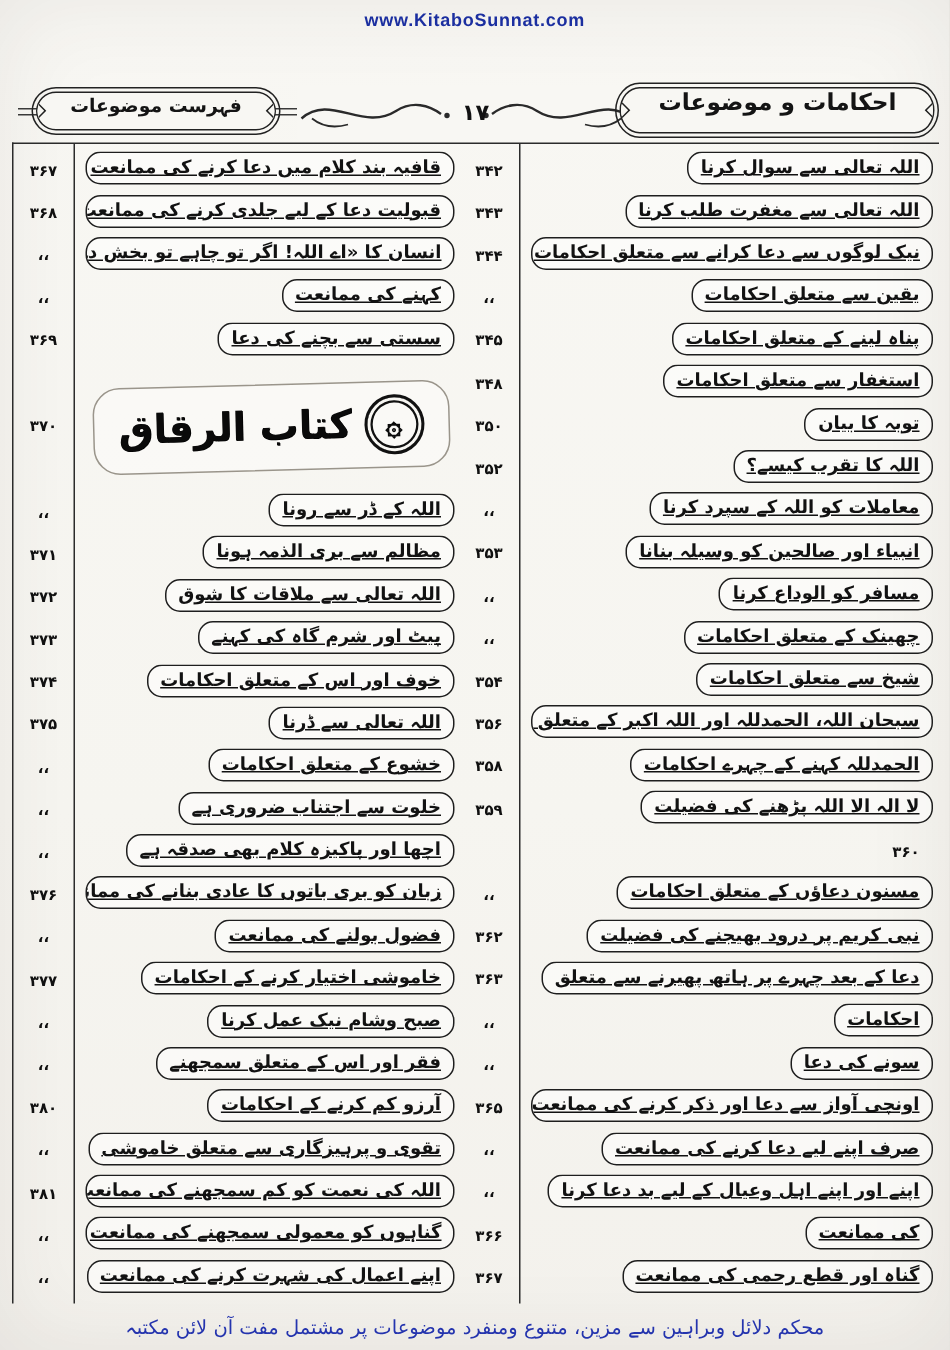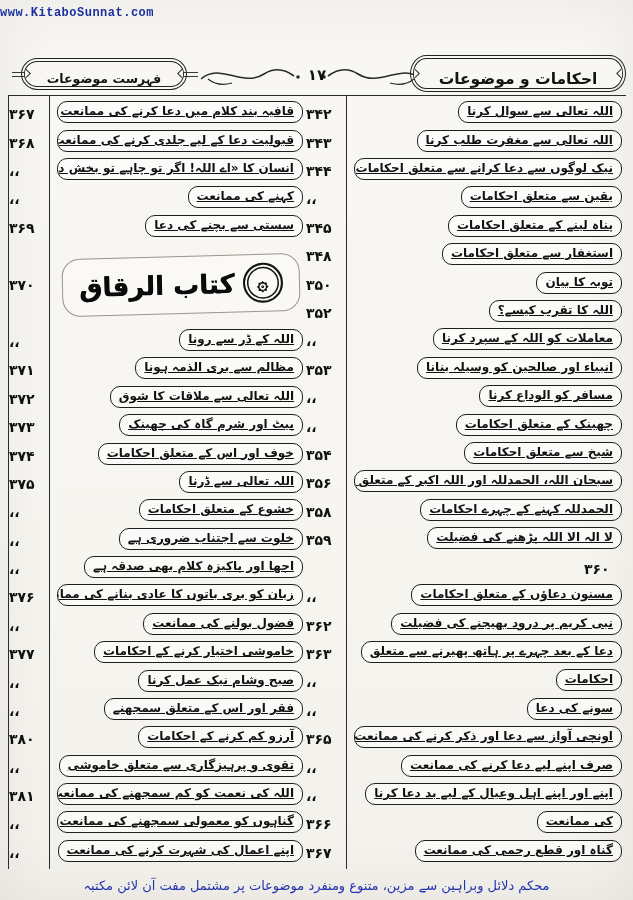--- a/index.html
+++ b/index.html
@@ -3,34 +3,34 @@
 <meta charset="utf-8">
 <style>
   html,body{margin:0;padding:0;background:#e9e7e2;}
   .page{
     position:relative;width:633px;height:900px;margin:0 auto;
     background:linear-gradient(180deg,#f8f7f3 0%,#f6f5f0 60%,#f3f1ec 100%);
     box-shadow:inset 0 0 60px rgba(60,55,45,.08);
     font-family:"DejaVu Sans",sans-serif;color:#141414;overflow:hidden;
   }
   .site-url{
-    position:absolute;top:6px;left:0;width:100%;
-    color:#1b2fa0;font-family:Liberation Mono, monospace;font-weight:bold;
+    position:absolute;top:6px;left:0;width:100%;text-align:center;
+    color:#1b2fa0;font-family:Liberation Sans, sans-serif;font-weight:bold;
     font-size:12px;letter-spacing:.5px;
   }
   
   .header{position:absolute;top:56px;left:0;right:0;height:38px;}
   .header-rule{
     position:absolute;top:16px;left:12px;right:12px;height:3px;
     border-top:1px solid #3a3a3a;border-bottom:1px solid #3a3a3a;
   }
   .cartouche{
     position:absolute;background:#f8f7f3;border:1.5px solid #222;
     outline:1.5px solid #222;outline-offset:2.5px;border-radius:16px/60%;
-    display:flex;align-items:flex-end;justify-content:center;
+    display:flex;align-items:flex-start;justify-content:center;
     direction:rtl;font-weight:bold;white-space:nowrap;overflow:hidden;
   }
   .cartouche::before,.cartouche::after{
     content:"";position:absolute;width:7px;height:7px;background:#f8f7f3;
     border:1.4px solid #222;transform:rotate(45deg);top:calc(50% - 5px);
   }
   .cartouche::before{left:-5px;} .cartouche::after{right:-5px;}
   .cartouche.right{right:10px;top:2px;width:208px;height:29px;font-size:15.5px;}
   .cartouche.left{left:24px;top:5px;width:158px;height:24px;font-size:12.5px;}
   .hdr-orn{
@@ -57,22 +57,22 @@
   .trow{flex:1;display:flex;direction:rtl;align-items:center;min-height:0;}
   .entry-wrap{flex:1;min-width:0;text-align:right;padding:0 2px 0 8px;overflow:hidden;}
   .entry-box{
     display:inline-block;max-width:100%;box-sizing:border-box;
     border:1.4px solid #1e1e1e;border-radius:10px;
     padding:2px 8px 3px;background:rgba(255,255,255,.5);
     font-size:12px;font-weight:bold;line-height:1.25;color:#121212;
     white-space:nowrap;overflow:hidden;text-decoration:underline;
   }
   .num-cell{
-    flex:0 0 40px;width:40px;text-align:left;
-    font-size:14px;font-weight:bold;color:#101010;direction:rtl;
+    flex:0 0 40px;width:40px;text-align:center;
+    font-size:10px;font-weight:bold;color:#101010;direction:rtl;
   }
   
   .heading-row{flex:0 0 86px;display:flex;direction:rtl;align-items:center;}
   .heading-wrap{flex:1;min-width:0;display:flex;justify-content:center;padding-left:8px;}
   .heading-inner{
     display:flex;direction:rtl;align-items:center;gap:8px;
     border:1px solid #9a958b;border-radius:18px;padding:8px 16px;
     background:rgba(255,255,255,.35);transform:rotate(-1.5deg);
   }
   .medallion{
@@ -277,21 +277,21 @@
           </div>
           <div class="trow">
             <div class="entry-wrap"><span class="entry-box">مظالم سے بری الذمہ ہونا</span></div>
             <div class="num-cell">۳۷۱</div>
           </div>
           <div class="trow">
             <div class="entry-wrap"><span class="entry-box">اللہ تعالی سے ملاقات کا شوق</span></div>
             <div class="num-cell">۳۷۲</div>
           </div>
           <div class="trow">
-            <div class="entry-wrap"><span class="entry-box">پیٹ اور شرم گاہ کی چھینک</span></div>
+            <div class="entry-wrap"><span class="entry-box">پیٹ اور شرم گاہ کی کہنے</span></div>
             <div class="num-cell">۳۷۳</div>
           </div>
           <div class="trow">
             <div class="entry-wrap"><span class="entry-box">خوف اور اس کے متعلق احکامات</span></div>
             <div class="num-cell">۳۷۴</div>
           </div>
           <div class="trow">
             <div class="entry-wrap"><span class="entry-box">اللہ تعالی سے ڈرنا</span></div>
             <div class="num-cell">۳۷۵</div>
           </div>

